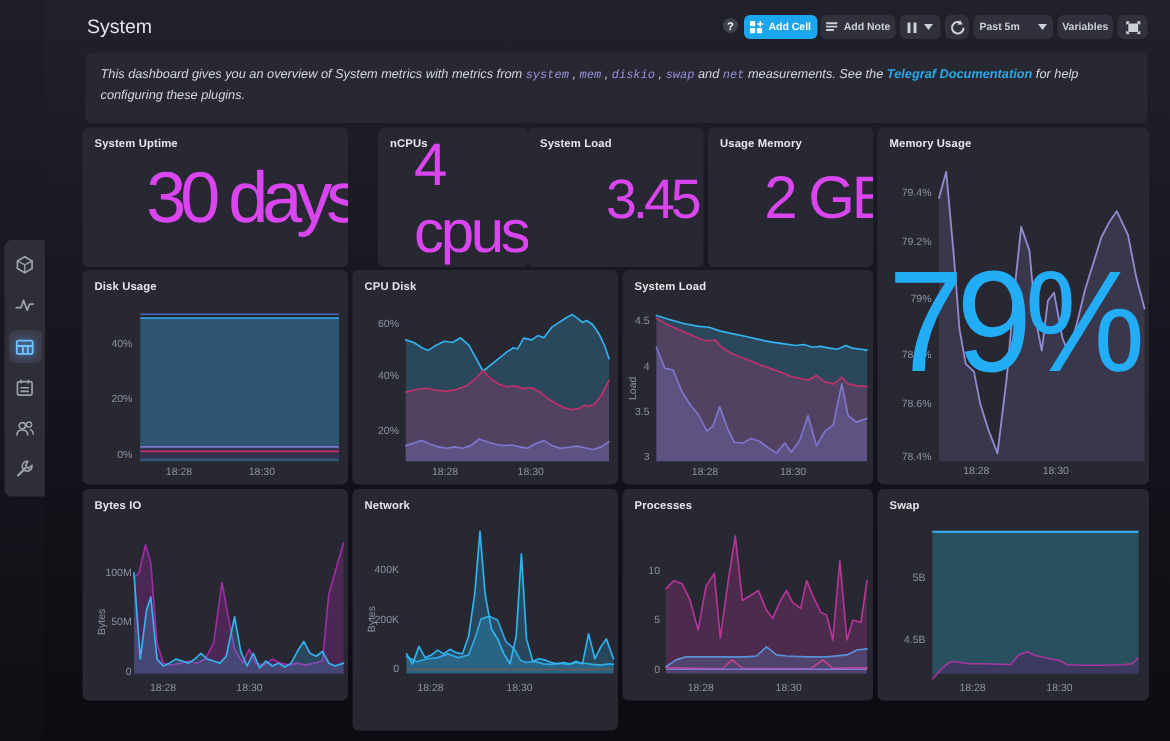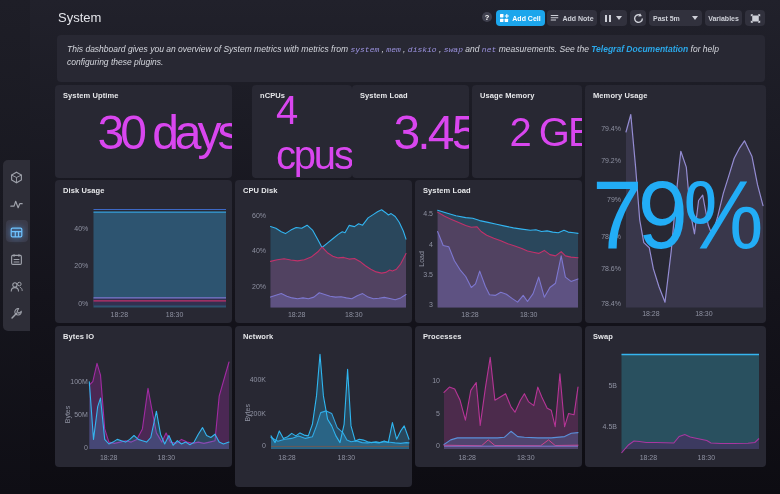--- a/index.html
+++ b/index.html
@@ -94,21 +94,21 @@
 <div class="cell" style="left:55px;top:85px;width:177px;height:93px">
     <div class="ctitle">System Uptime</div>
     <div class="stat" style="font-size:48px;letter-spacing:-4px">30 days</div>
   </div>
 <div class="cell" style="left:252px;top:85px;width:100px;height:93px">
     <div class="ctitle">nCPUs</div>
     <div class="stat" style="font-size:40px;letter-spacing:-2.2px">4 cpus</div>
   </div>
 <div class="cell" style="left:352px;top:85px;width:117px;height:93px">
     <div class="ctitle">System Load</div>
-    <div class="stat" style="font-size:48px;letter-spacing:-2.8px">3.45</div>
+    <div class="stat" style="font-size:37px;letter-spacing:-2.8px">3.45</div>
   </div>
 <div class="cell" style="left:472px;top:85px;width:110px;height:93px">
     <div class="ctitle">Usage Memory</div>
     <div class="stat" style="font-size:40px;letter-spacing:-2px">2 GB</div>
   </div>
 <div class="cell" style="left:585px;top:85px;width:181px;height:238px">
     <svg width="181" height="238" viewBox="585 85 181 238" style="position:absolute;left:0;top:0">
       <polygon points="626.0,132.0 630.8,114.5 635.6,167.1 639.7,219.8 643.8,242.6 649.3,247.8 653.4,268.9 658.9,286.5 665.0,302.2 671.2,251.4 676.7,189.9 680.8,151.3 686.3,167.1 690.4,212.7 694.5,233.8 698.6,200.5 702.7,195.2 708.2,225.0 712.3,235.6 717.8,216.2 723.3,193.4 728.8,175.9 734.2,158.3 739.7,147.8 744.5,140.8 752.0,156.6 757.5,184.7 763.0,205.7 763.0,307.5 626.0,307.5" fill="rgba(147,139,208,0.16)" stroke="none"></polygon>
       <polyline points="626.0,132.0 630.8,114.5 635.6,167.1 639.7,219.8 643.8,242.6 649.3,247.8 653.4,268.9 658.9,286.5 665.0,302.2 671.2,251.4 676.7,189.9 680.8,151.3 686.3,167.1 690.4,212.7 694.5,233.8 698.6,200.5 702.7,195.2 708.2,225.0 712.3,235.6 717.8,216.2 723.3,193.4 728.8,175.9 734.2,158.3 739.7,147.8 744.5,140.8 752.0,156.6 757.5,184.7 763.0,205.7" fill="none" stroke="#948cd2" stroke-width="1.2" stroke-linejoin="round" stroke-linecap="round"></polyline>
     </svg>

